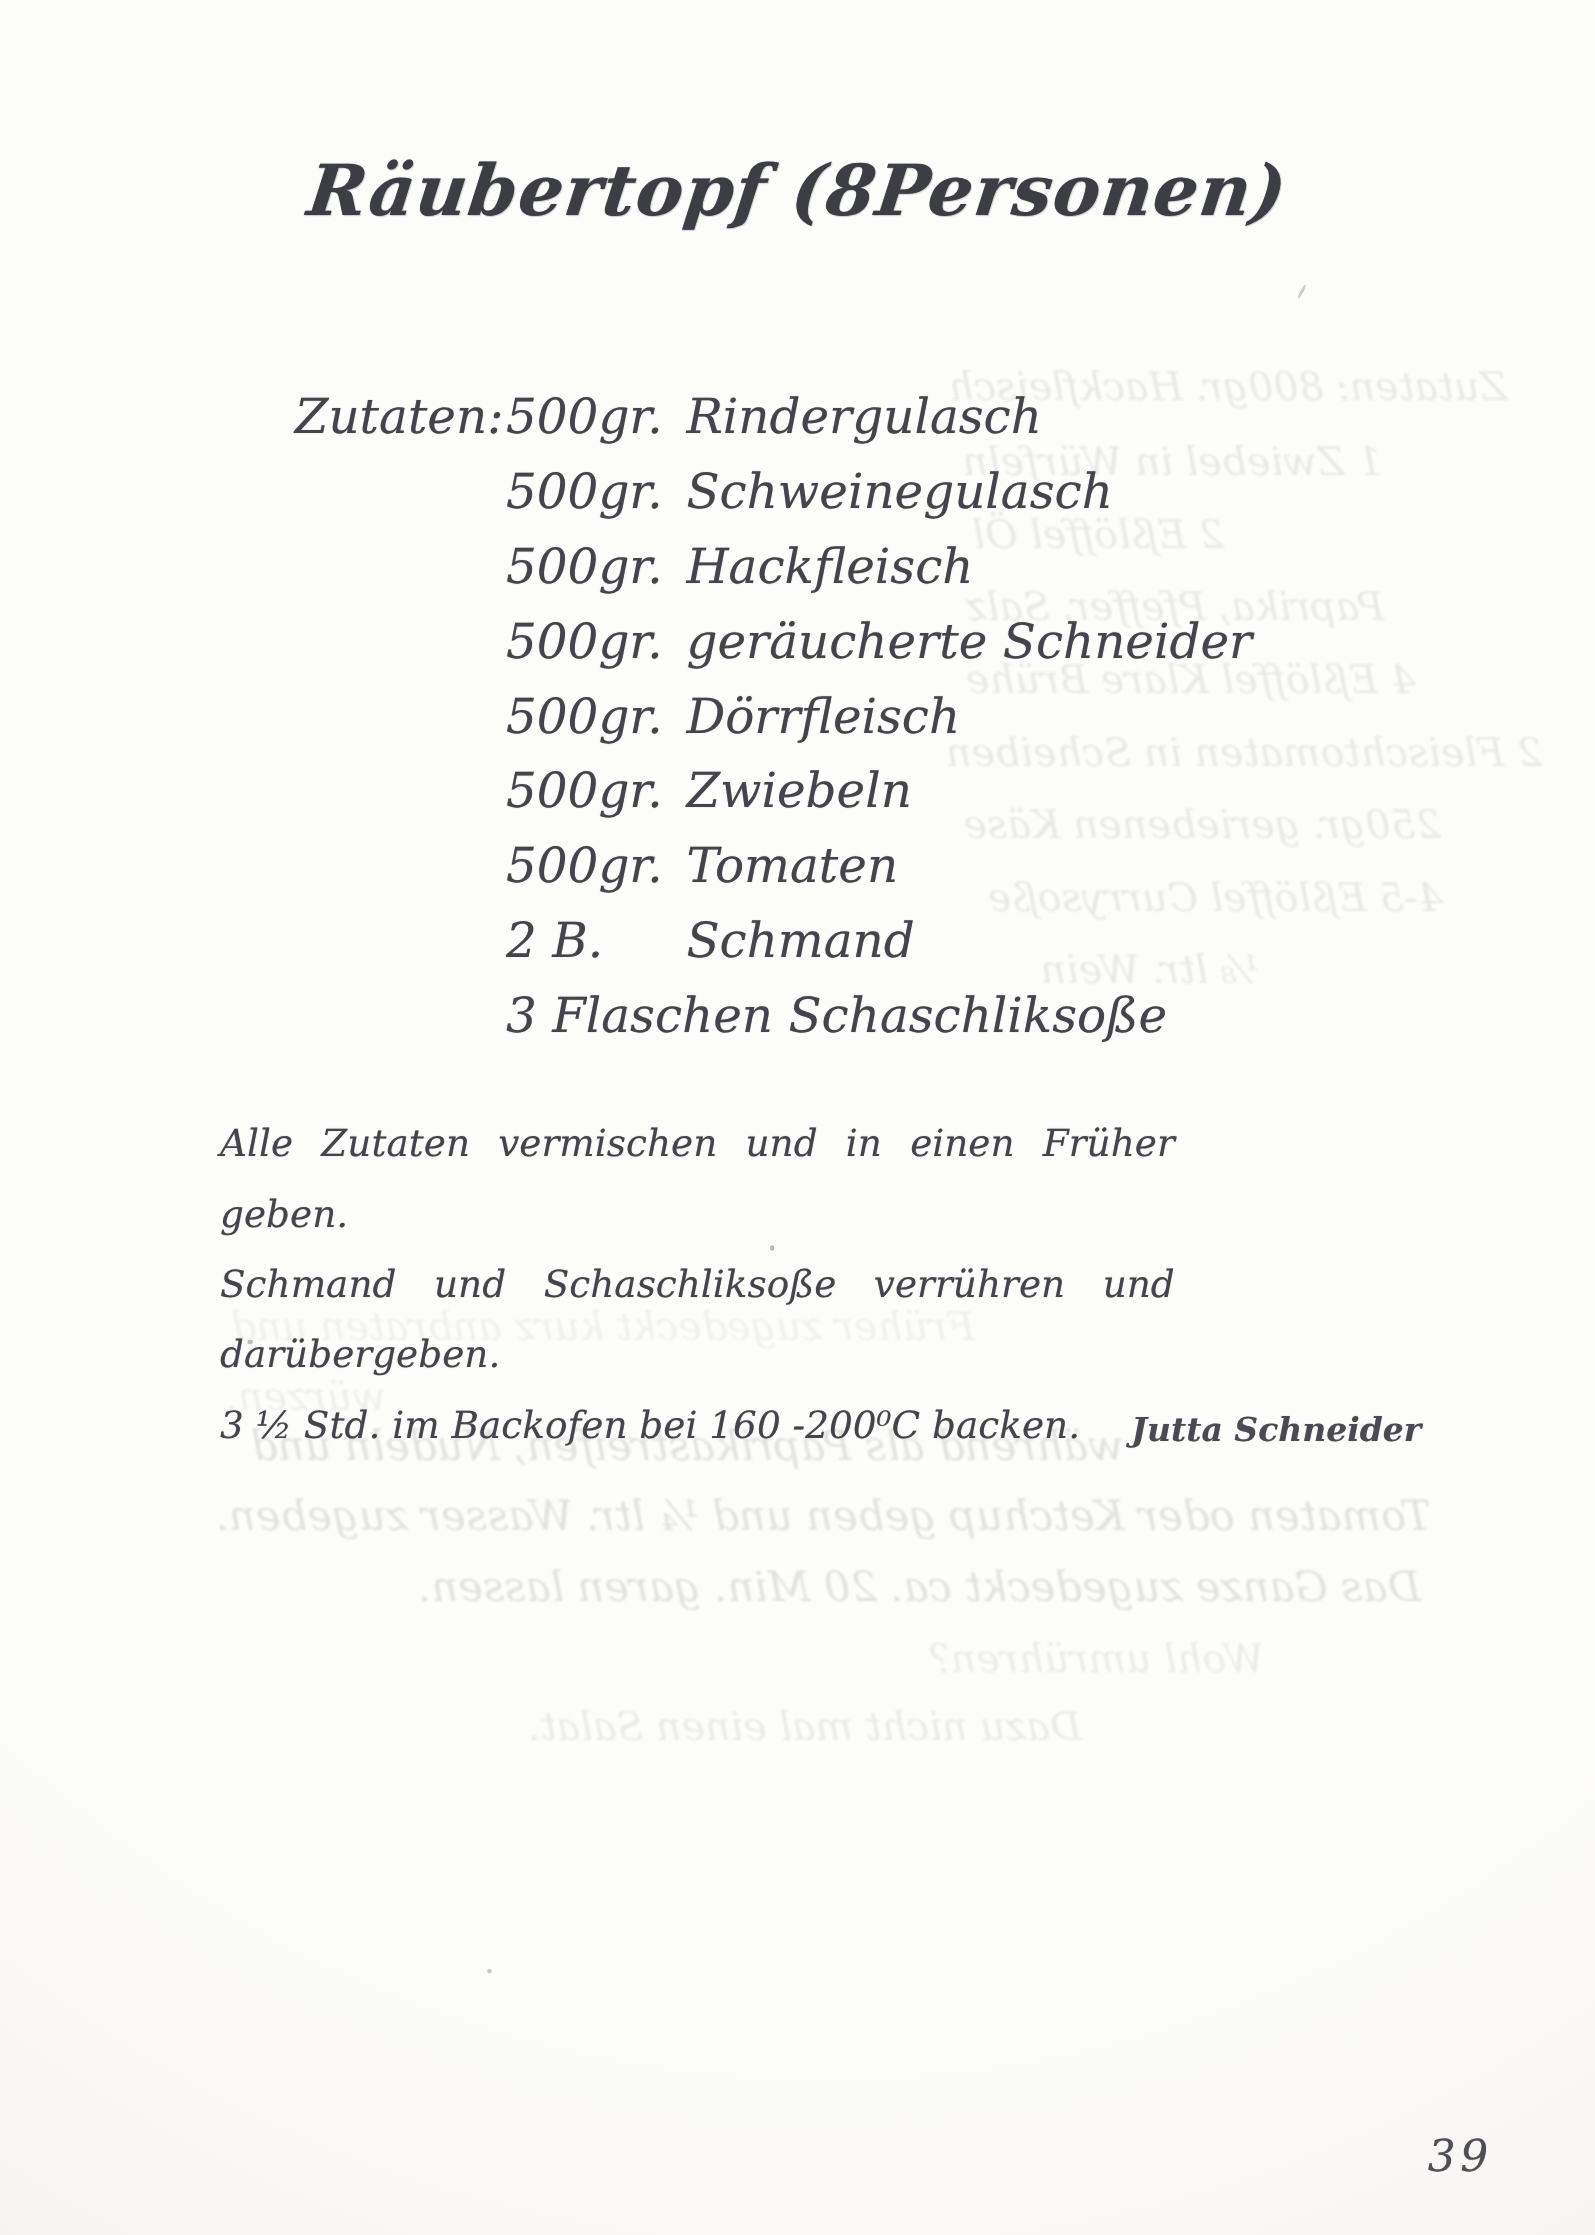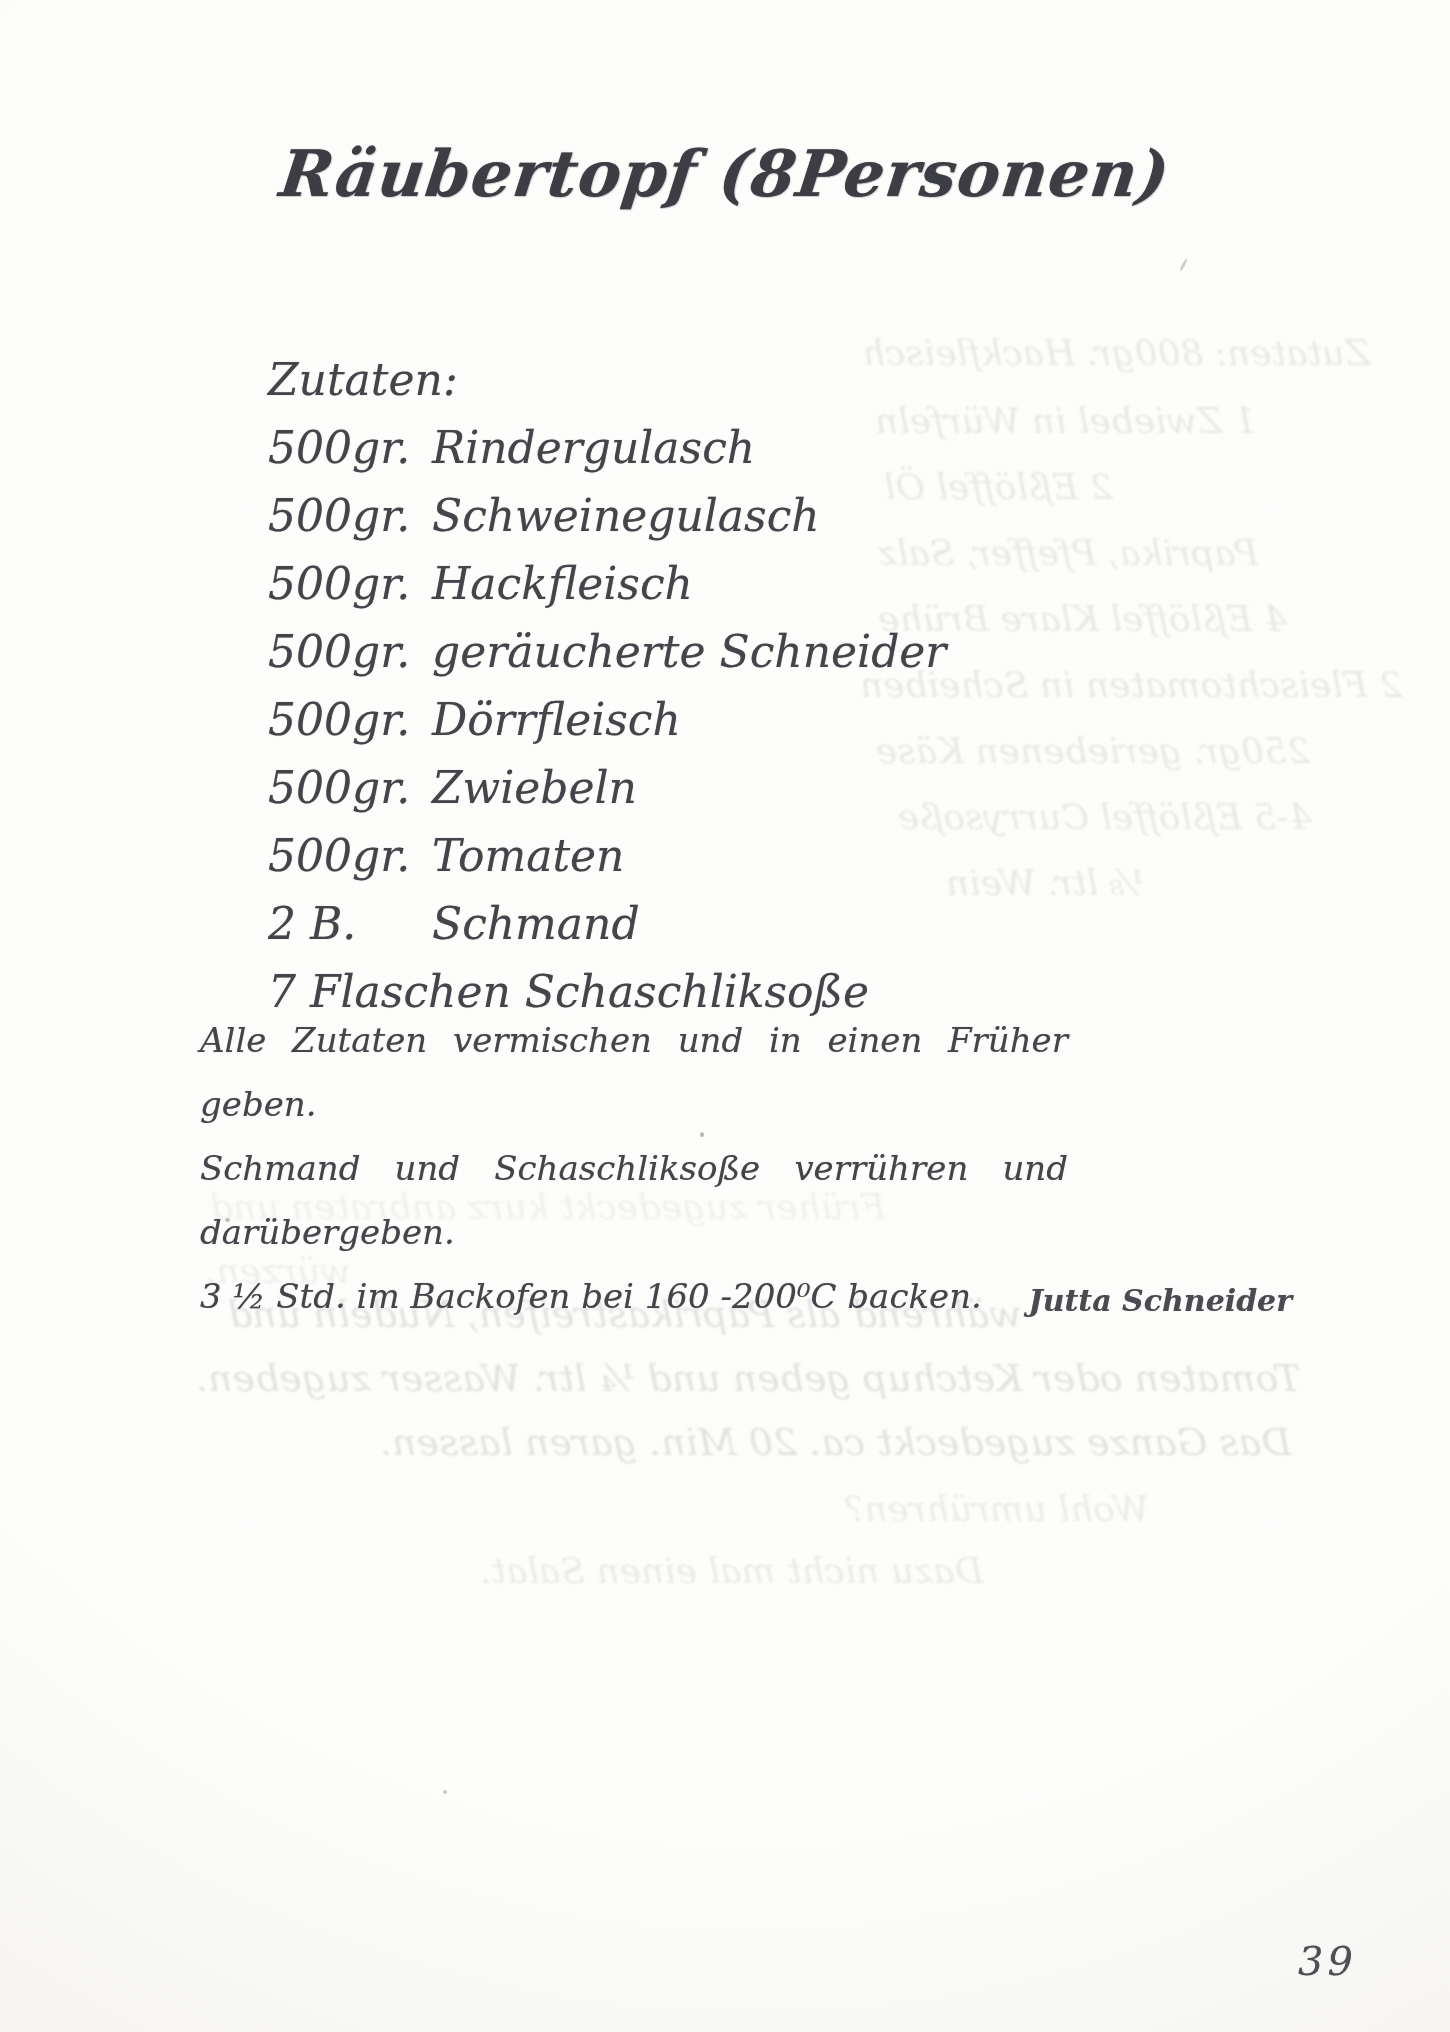--- a/index.html
+++ b/index.html
@@ -16,21 +16,20 @@
       #f8f7f4;
     font-family: "DejaVu Serif", serif;
     color: #45454b;
   }
 
   
   .ink {
     font-style: italic;
     color: #44444a;
     text-shadow: 0 0 1px rgba(68,68,74,0.45);
-    flex-direction: column;
   }
 
   .title {
     position: absolute;
     top: 136px;
     left: 0;
     width: 100%;
     text-align: center;
     font-size: 64px;
     font-weight: 700;
@@ -181,21 +180,21 @@
       </div>
       <div class="ing-row">
         <span class="ing-qty">500gr.</span>
         <span class="ing-name">Tomaten</span>
       </div>
       <div class="ing-row">
         <span class="ing-qty">2 B.</span>
         <span class="ing-name">Schmand</span>
       </div>
       <div class="ing-row">
-        <span class="ing-qty">7 Flaschen</span>
+        <span class="ing-qty">3 Flaschen</span>
         <span class="ing-name">Schaschliksoße</span>
       </div>
     </div>
   </div>
 
   <div class="instructions ink">
     <div class="just">Alle Zutaten vermischen und in einen Früher geben.</div>
     <div class="just">Schmand und Schaschliksoße verrühren und darübergeben.</div>
     <div>3 ½ Std. im Backofen bei 160 -200⁰C backen.</div>
   </div>

